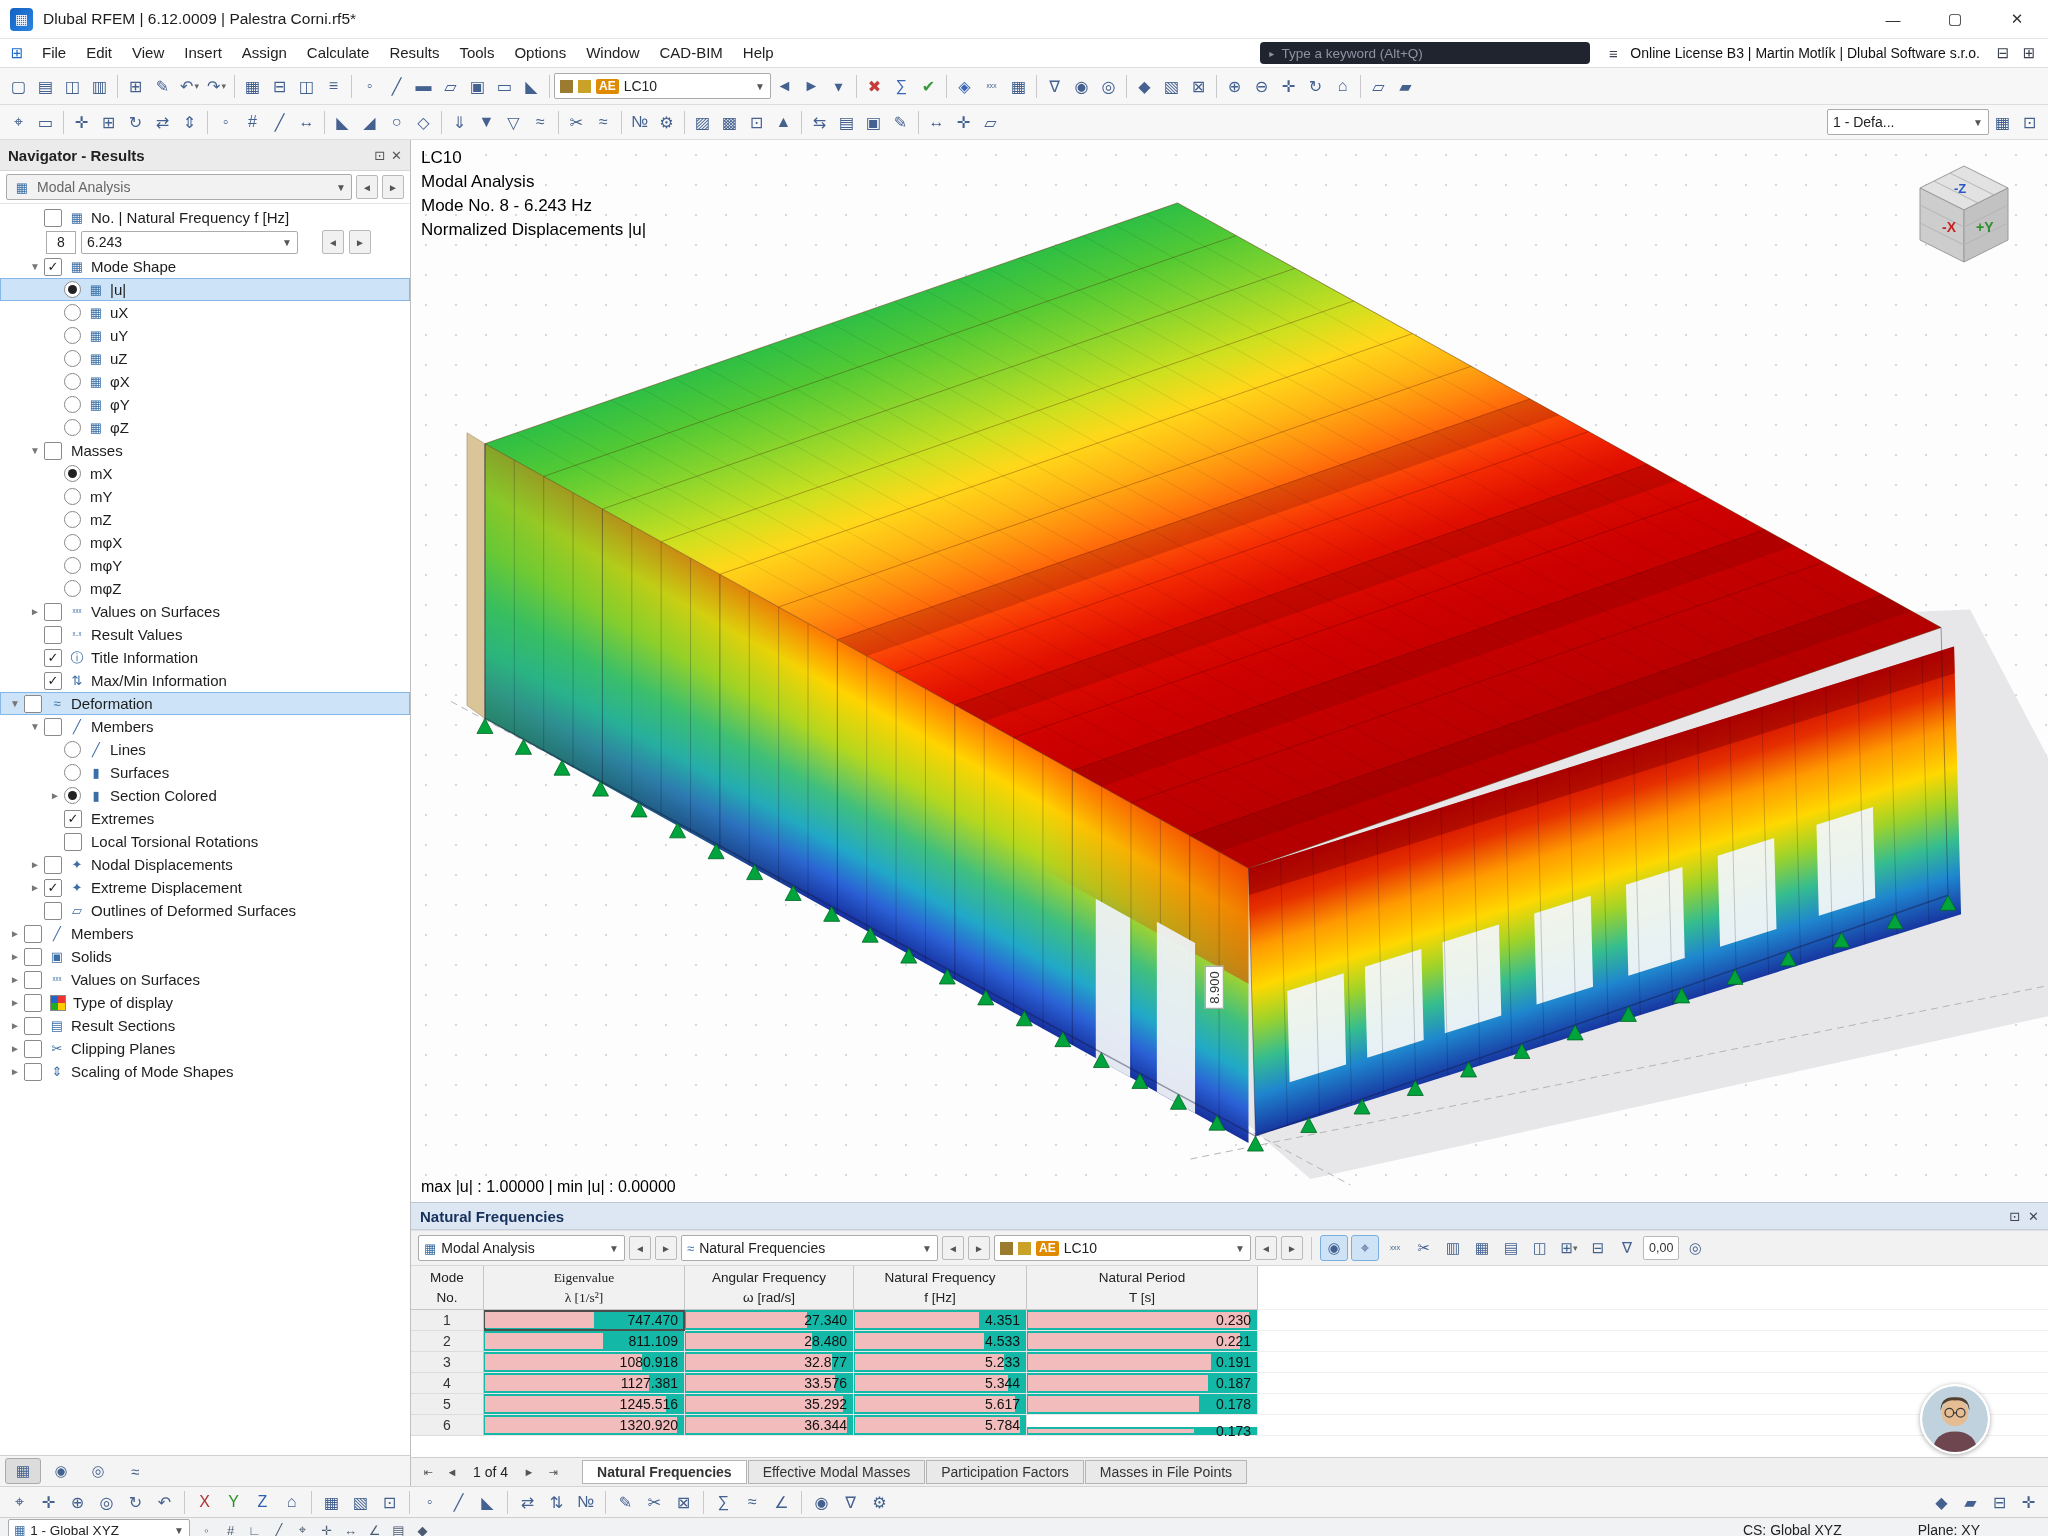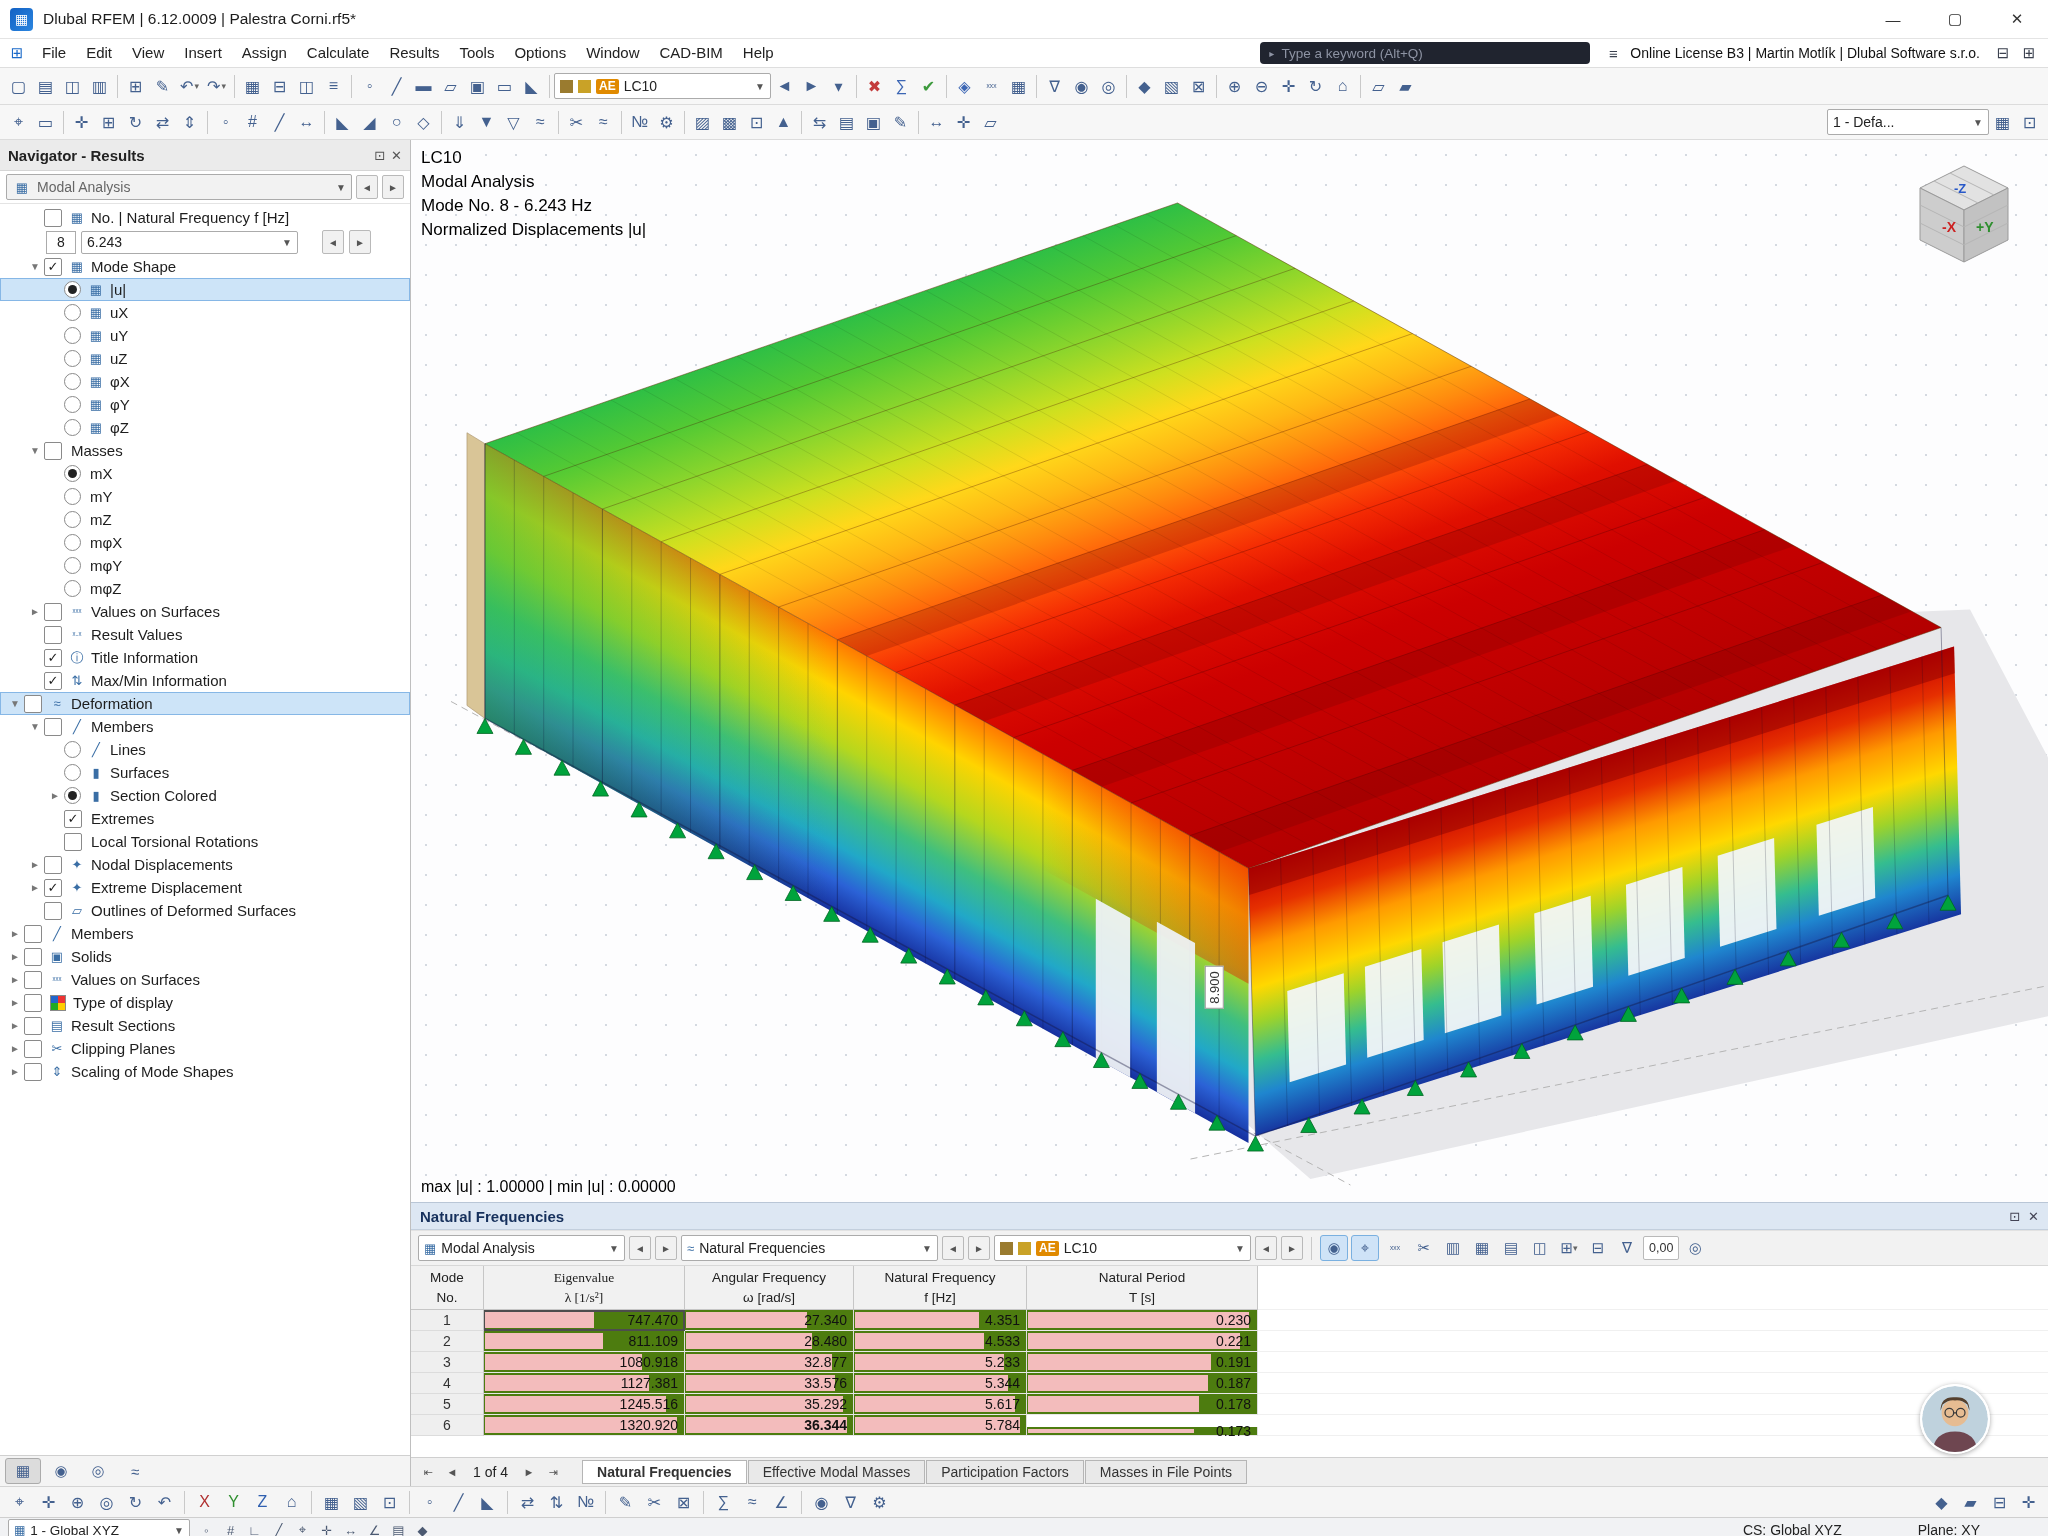--- a/index.html
+++ b/index.html
@@ -83,21 +83,21 @@
   .ptbtn.pressed{background:#cfe3f7;border:1px solid #7ab0e0;}
   .ptbtn .car{font-size:9px;color:#666;}
   .zero-btn{height:22px;border:1px solid #b9b9b9;background:#fff;font-size:12.5px;padding:0 5px;display:flex;align-items:center;color:#333;border-radius:2px;}
   #panel-table{flex:1;background:#fff;overflow:hidden;display:flex;flex-direction:column;}
   #tbl-header{display:flex;flex:none;}
   .hcell{border-right:1px solid #c6c6c6;border-bottom:1px solid #c6c6c6;background:#f1f1f1;
          text-align:center;font-size:13.5px;color:#222;height:43px;display:flex;flex-direction:column;justify-content:center;line-height:1.45;}
   .tr{display:flex;height:21px;flex:none;}
   .mcell{background:#efefef;border-right:1px solid #c6c6c6;border-bottom:1px solid #dcdcdc;
          display:flex;align-items:center;justify-content:center;font-size:14px;color:#333;}
-  .vcell{position:relative;border-right:1px solid #dedede;border-bottom:1px solid #e8e8e8;background:#4d7c0f;}
+  .vcell{position:relative;border-right:1px solid #dedede;border-bottom:1px solid #e8e8e8;background:#14b8a6;}
   .vcell .bar{position:absolute;left:1px;top:2px;bottom:2px;background:#f3bcbc;}
   .vcell .val{position:absolute;right:6px;top:0;bottom:0;display:flex;align-items:center;font-size:14px;color:#111;}
   .vcell.focus{outline:2px solid #4d4d4d;outline-offset:-2px;}
   .fillcell{flex:1;border-bottom:1px solid #f0f0f0;background:#fff;}
   #panel-tabs{height:28px;background:#f0f0f0;border-top:1px solid #cfcfcf;display:flex;align-items:center;padding:0 6px;gap:2px;}
   .pager-btn{width:22px;height:20px;display:flex;align-items:center;justify-content:center;font-size:11px;color:#555;border-radius:2px;}
   #pager-text{font-size:14px;margin:0 8px;color:#222;}
   .ptab{padding:3px 14px;font-size:14px;border:1px solid #b5b5b5;background:#e9e9e9;color:#333;margin-right:-1px;}
   .ptab.on{background:#fff;font-weight:bold;}
   #avatar{position:absolute;right:58px;bottom:32px;width:66px;height:66px;border-radius:50%;overflow:hidden;
@@ -907,21 +907,21 @@
                   <span class="val">0.178</span>
                 </div>
                 <div class="fillcell"></div>
               </div>
               <div class="tr">
                 <div class="mcell" style="width: 72px; flex: 0 0 auto;">6</div>
                 <div class="vcell" style="width: 200px; flex: 0 0 auto;">
                   <div class="bar" style="width: 96%;"></div>
                   <span class="val">1320.920</span>
                 </div>
-                <div class="vcell" style="width: 168px; flex: 0 0 auto; font-weight: bold;">
+                <div class="vcell" style="width: 168px; flex: 0 0 auto;">
                   <div class="bar" style="width: 96%;"></div>
                   <span class="val">36.344</span>
                 </div>
                 <div class="vcell" style="width: 172px; flex: 0 0 auto;">
                   <div class="bar" style="width: 96%;"></div>
                   <span class="val">5.784</span>
                 </div>
                 <div class="vcell" style="width: 230px; flex: 0 0 auto; margin-top: 12px;">
                   <div class="bar" style="width: 72.2087%;"></div>
                   <span class="val">0.173</span>

